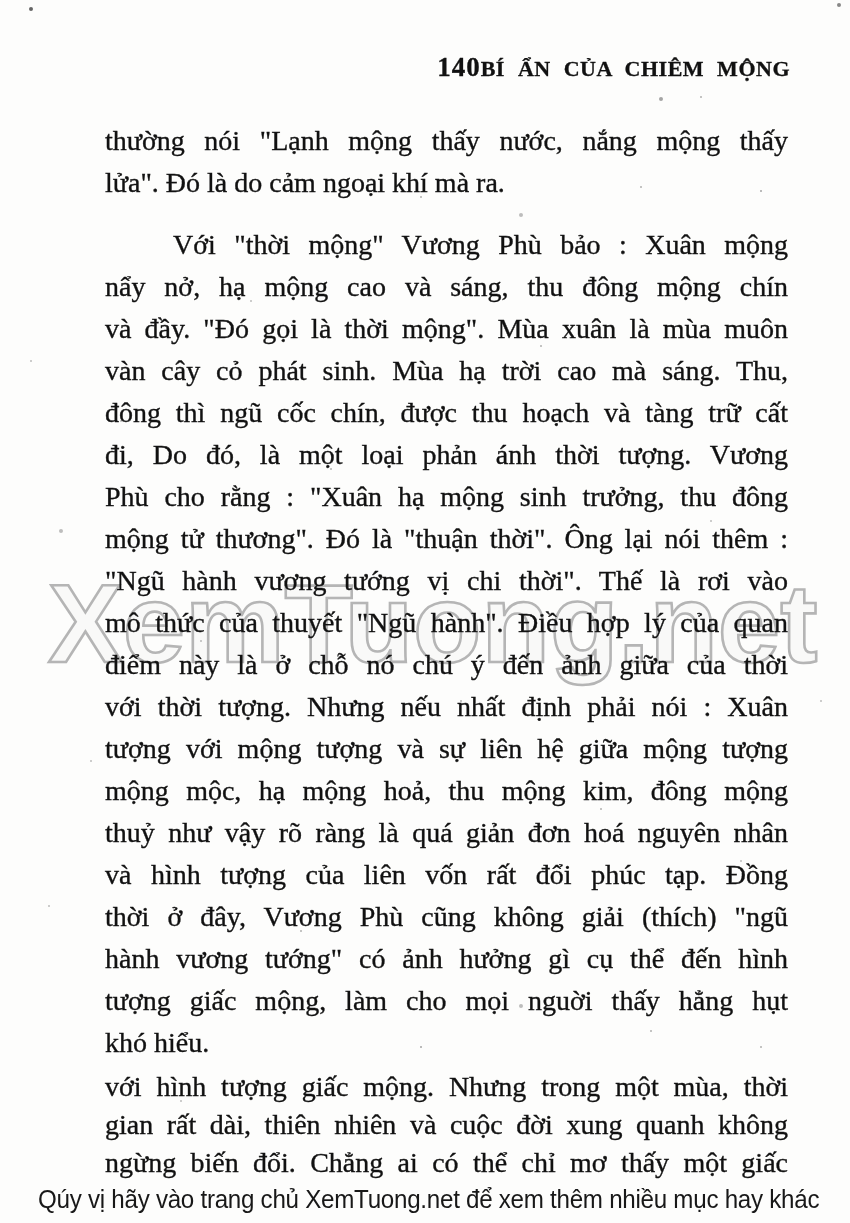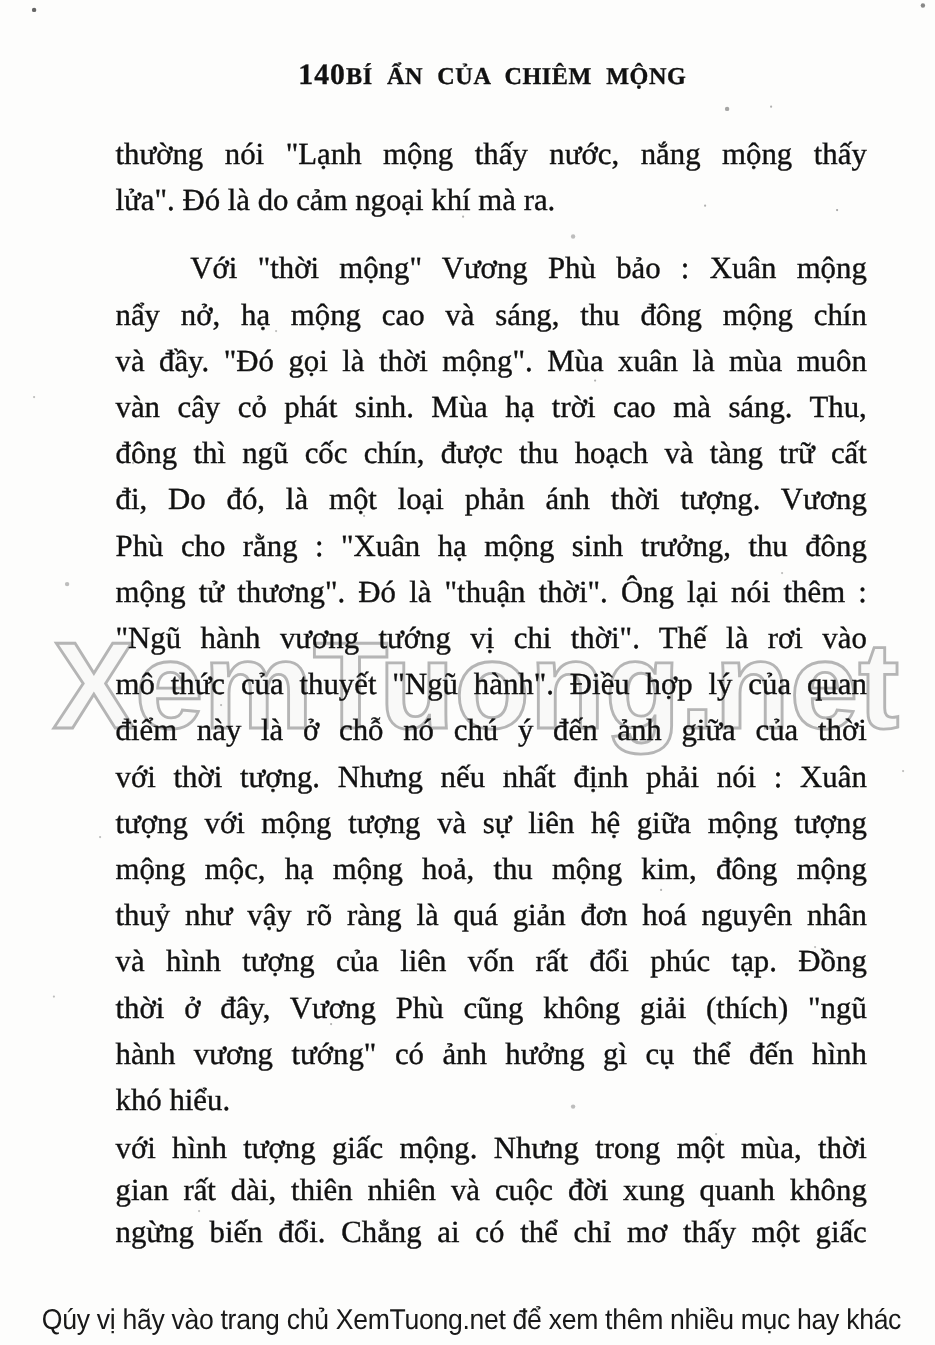--- a/index.html
+++ b/index.html
@@ -7,21 +7,21 @@
     position:relative;
     width:850px;height:1223px;
     background:#fdfdfc;
     overflow:hidden;
     font-family:"Liberation Serif", serif;
     color:#111;
   }
   
   .header{
     position:absolute;left:105px;top:52px;width:685px;
-    display:flex;justify-content:center;align-items:baseline;
+    display:flex;justify-content:flex-end;align-items:baseline;
     z-index:2;
   }
   .page-number{
     font-size:27px;font-weight:bold;letter-spacing:1px;
     -webkit-text-stroke:0.3px #111;
   }
   .running-title{
     font-size:22px;font-weight:bold;letter-spacing:0.5px;word-spacing:7px;
     -webkit-text-stroke:0.3px #111;
   }
@@ -130,20 +130,21 @@
       <div class="line">"Ngũ hành vương tướng vị chi thời". Thế là rơi vào</div>
       <div class="line">mô thức của thuyết "Ngũ hành". Điều hợp lý của quan</div>
       <div class="line">điểm này là ở chỗ nó chú ý đến ảnh giữa của thời</div>
       <div class="line">với thời tượng. Nhưng nếu nhất định phải nói : Xuân</div>
       <div class="line">tượng với mộng tượng và sự liên hệ giữa mộng tượng</div>
       <div class="line">mộng mộc, hạ mộng hoả, thu mộng kim, đông mộng</div>
       <div class="line">thuỷ như vậy rõ ràng là quá giản đơn hoá nguyên nhân</div>
       <div class="line">và hình tượng của liên vốn rất đổi phúc tạp. Đồng</div>
       <div class="line">thời ở đây, Vương Phù cũng không giải (thích) "ngũ</div>
       <div class="line">hành vương tướng" có ảnh hưởng gì cụ thể đến hình</div>
+      <div class="line">tượng giấc mộng, làm cho mọi nguời thấy hẳng hụt</div>
       <div class="line left">khó hiểu.</div>
     </div>
 
     <div class="para para-3">
       <div class="line">với hình tượng giấc mộng. Nhưng trong một mùa, thời</div>
       <div class="line">gian rất dài, thiên nhiên và cuộc đời xung quanh không</div>
       <div class="line">ngừng biến đổi. Chẳng ai có thể chỉ mơ thấy một giấc</div>
     </div>
 
   </div>

